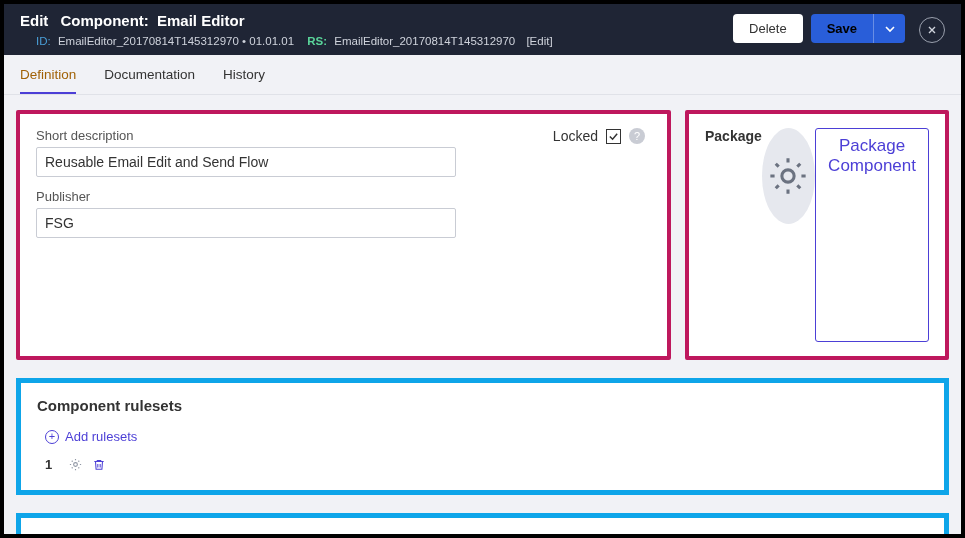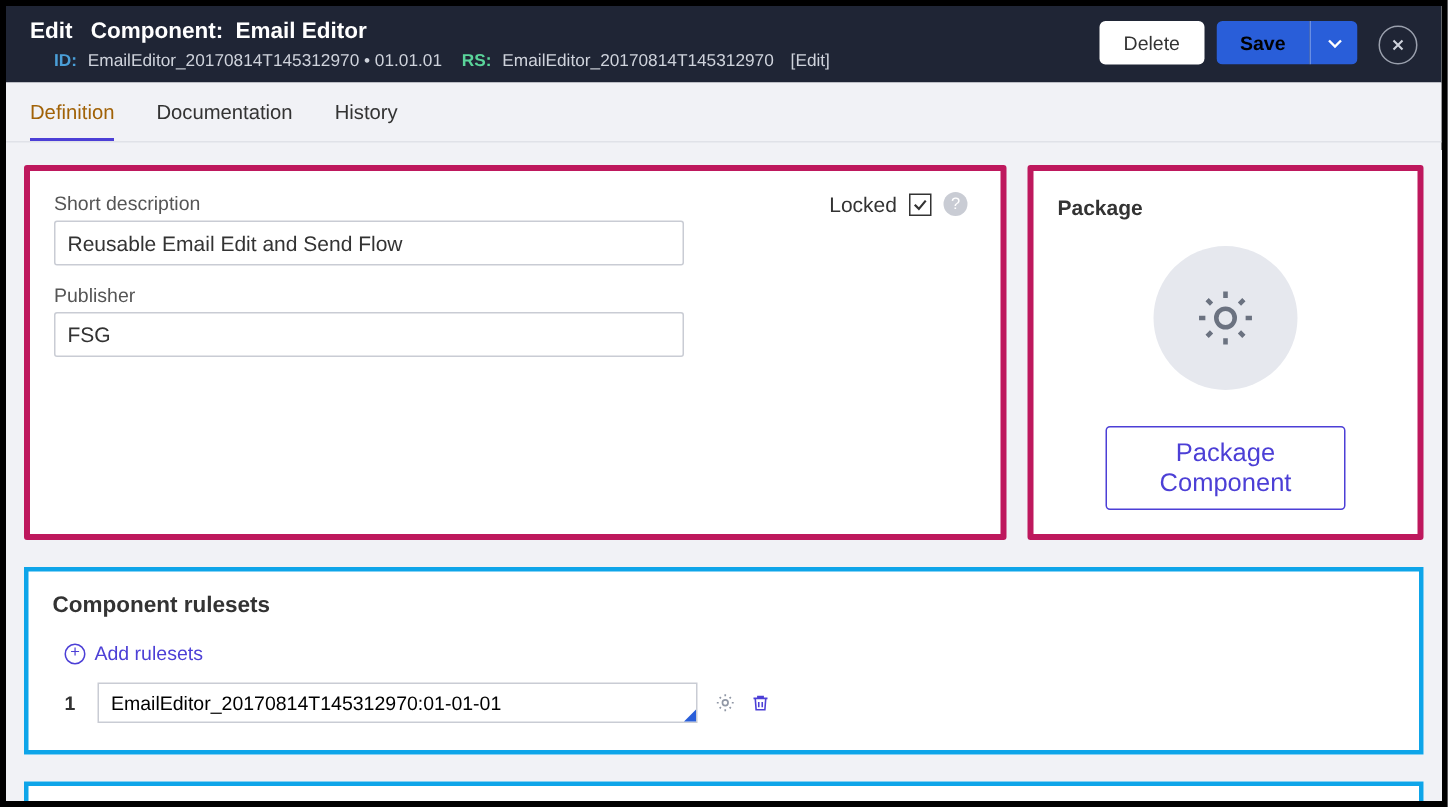--- a/index.html
+++ b/index.html
@@ -38,21 +38,21 @@
   .header-left { flex: 1; }
   .header-title {
     font-size: 15px;
     font-weight: 700;
     margin-bottom: 6px;
   }
   .header-meta {
     font-size: 11.5px;
     color: #cfd3dc;
   }
-  .header-meta .id-label { color: #4a9fd8; font-weight: 700; margin-right: 4px; padding-left: 16px; }
+  .header-meta .id-label { color: #4a9fd8; font-weight: 400; margin-right: 4px; padding-left: 16px; }
   .header-meta .rs-label { color: #5ad49a; font-weight: 700; margin: 0 4px 0 10px; }
   .header-meta .edit-link { color: #cfd3dc; margin-left: 8px; }
   .header-actions { display: flex; align-items: flex-end; gap: 8px; margin-top: 2px;}
   .btn {
     background: #fff;
     color: #333;
     border: 0;
     border-radius: 4px;
     padding: 7px 16px;
     font-size: 13px;
@@ -124,21 +124,21 @@
   .body-scroll::-webkit-scrollbar-track { background: #f1f2f6; }
   .body-scroll::-webkit-scrollbar-thumb { background: #c5c8d0; border-radius: 2px; }
 
   .top-row { display: flex; gap: 14px; align-items: stretch; }
   .card {
     background: #fff;
     border: 4px solid #be185d;
     border-radius: 2px;
   }
   .card.main { flex: 1; padding: 14px 16px; min-height: 250px; position: relative; }
-  .card.side { width: 264px; padding: 14px 16px; display: flex; flex-direction: column; justify-content: center; }
+  .card.side { width: 264px; padding: 14px 16px; display: flex; flex-direction: row; justify-content: center; }
 
   .form-row { margin-bottom: 12px; }
   .form-label { font-size: 13px; color: #555; margin-bottom: 4px; display: block; }
   .form-input {
     width: 420px;
     max-width: 100%;
     padding: 6px 8px;
     font-size: 14px;
     border: 1px solid #c9ccd4;
     border-radius: 2px;
@@ -192,21 +192,21 @@
     text-align: center;
     border-radius: 3px;
     cursor: pointer;
     width: 160px;
     margin: 0 auto;
     font-size: 17px;
   }
 
   .section-card {
     background: #fff;
-    border: 3px solid #0ea5e9;
+    border: 5px solid #0ea5e9;
     margin-top: 18px;
     padding: 14px 16px 18px;
   }
   .section-title { font-weight: 700; font-size: 15px; margin-bottom: 14px; }
 
   .add-link {
     color: #4c3fd6;
     font-size: 13px;
     cursor: pointer;
     display: inline-flex;
@@ -341,23 +341,20 @@
       <div class="section-card">
         <div class="section-title">Component rulesets</div>
 
         <div class="add-link">
           <span class="plus-circle">+</span>
           <span>Add rulesets</span>
         </div>
 
         <div class="ruleset-row">
           <span class="ruleset-idx">1</span>
-          <span class="ruleset-wrap">
-            <input class="ruleset-input" type="text" value="EmailEditor_20170814T145312970:01-01-01" style="">
-          </span>
           <span class="row-icons">
             <span class="row-icon gear">
               <svg width="15" height="15" viewBox="0 0 24 24" fill="none" stroke="#9097a5" stroke-width="1.8">
                 <circle cx="12" cy="12" r="3"></circle>
                 <path d="M12 3v2M12 19v2M21 12h-2M5 12H3M18 6l-1.4 1.4M7.4 16.6 6 18M18 18l-1.4-1.4M7.4 7.4 6 6"></path>
               </svg>
             </span>
             <span class="row-icon trash">
               <svg width="14" height="15" viewBox="0 0 24 24" fill="none" stroke="#4c3fd6" stroke-width="1.8">
                 <path d="M4 7h16M9 7V5h6v2M6 7l1 13h10l1-13M10 11v6M14 11v6"></path>

